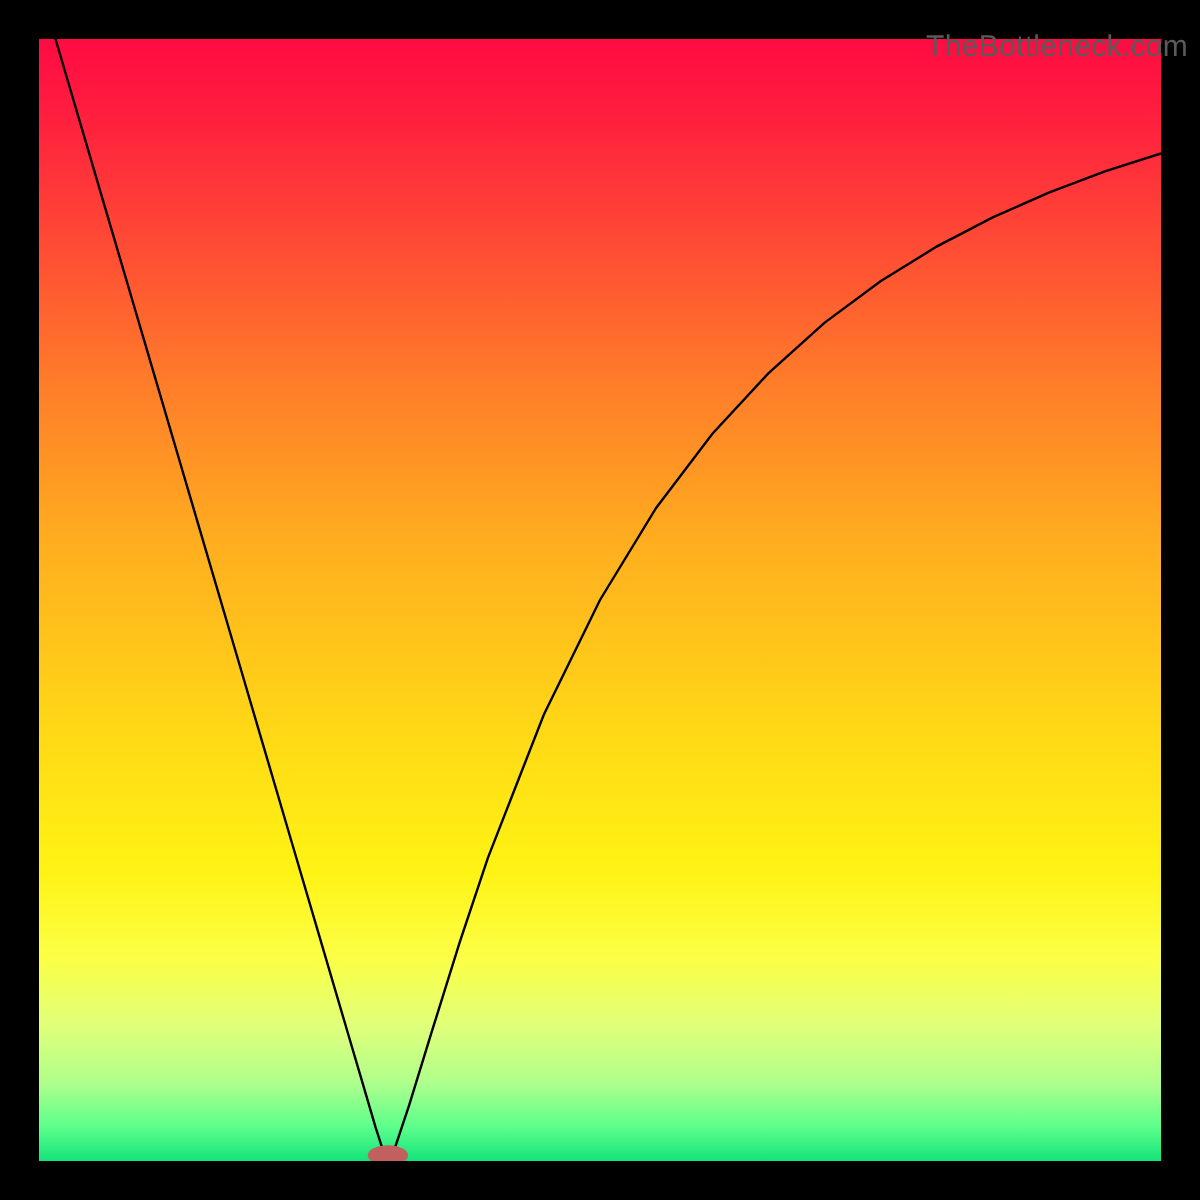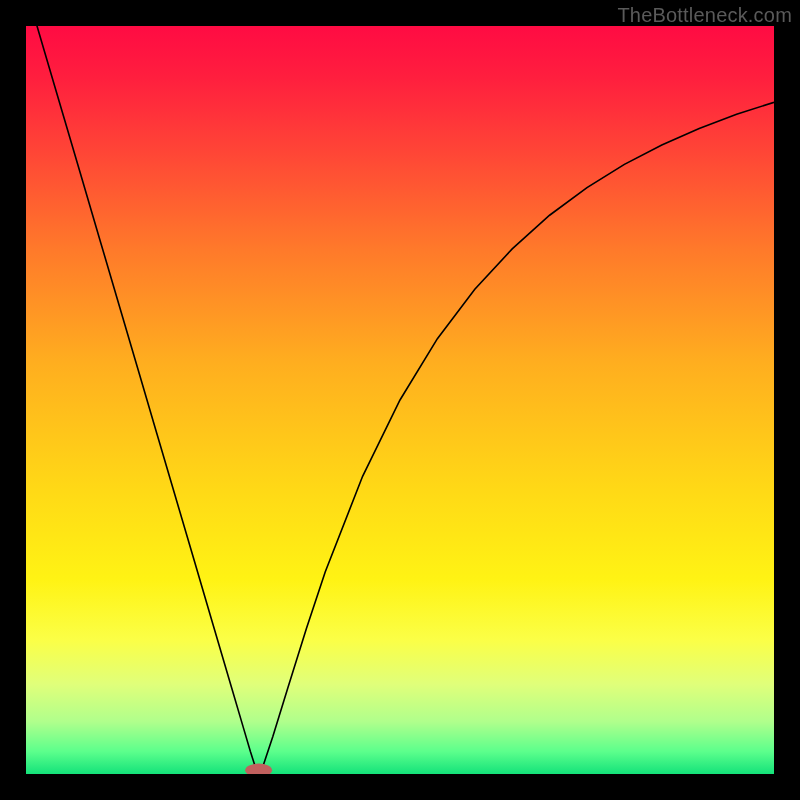--- a/index.html
+++ b/index.html
@@ -12,21 +12,21 @@
     font-family: Arial, Helvetica, sans-serif;
   }
   .frame {
     position: relative;
     width: 800px;
     height: 800px;
     background: #000;
   }
   .watermark {
     position: absolute;
-    top: 4px;
+    top: 20px;
     right: 8px;
     color: #5a5a5a;
     font-size: 20px;
     font-weight: 500;
     letter-spacing: 0.2px;
     z-index: 30;
     user-select: none;
   }
   .plot-area {
     position: absolute;

